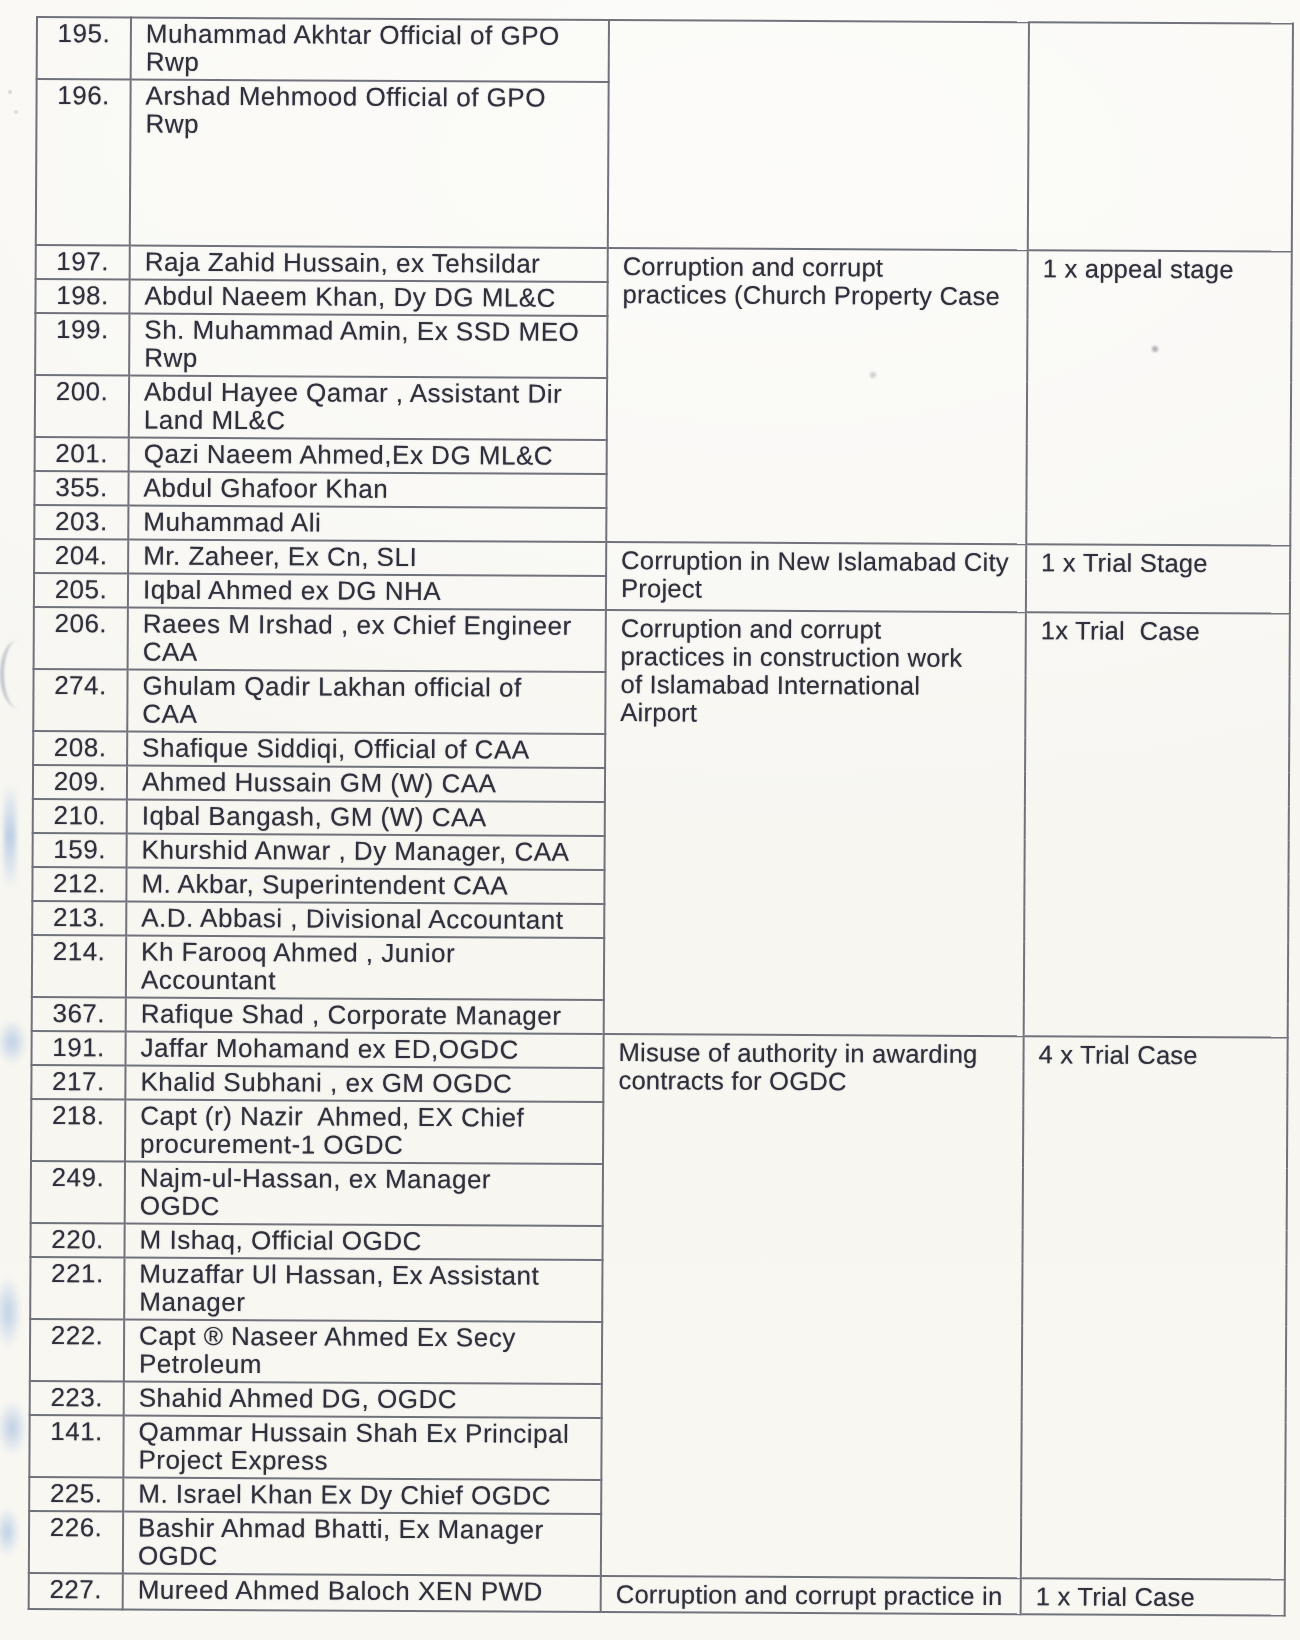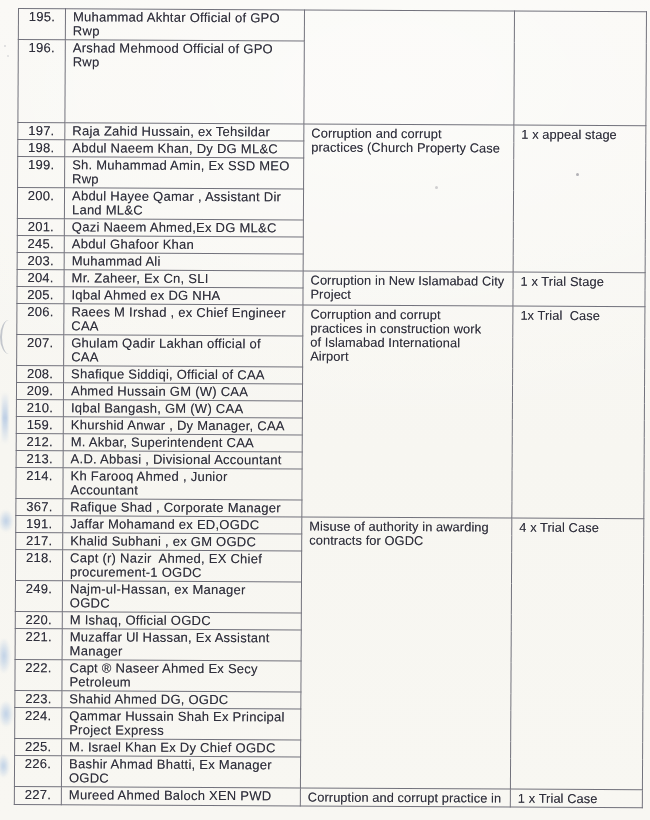--- a/index.html
+++ b/index.html
@@ -140,21 +140,21 @@
           <tr>
             <td class="col-no">200.</td>
             <td class="col-name">Abdul Hayee Qamar , Assistant Dir
 Land ML&amp;C</td>
           </tr>
           <tr>
             <td class="col-no">201.</td>
             <td class="col-name">Qazi Naeem Ahmed,Ex DG ML&amp;C</td>
           </tr>
           <tr>
-            <td class="col-no">245.</td>
+            <td class="col-no">355.</td>
             <td class="col-name">Abdul Ghafoor Khan</td>
           </tr>
           <tr>
             <td class="col-no">203.</td>
             <td class="col-name">Muhammad Ali</td>
           </tr>
           <tr>
             <td class="col-no">204.</td>
             <td class="col-name">Mr. Zaheer, Ex Cn, SLI</td>
             <td class="col-desc" rowspan="2">Corruption in New Islamabad City
@@ -169,21 +169,21 @@
             <td class="col-no">206.</td>
             <td class="col-name">Raees M Irshad , ex Chief Engineer
 CAA</td>
             <td class="col-desc" rowspan="10">Corruption and corrupt
 practices in construction work
 of Islamabad International
 Airport</td>
             <td class="col-stage" rowspan="10">1x Trial  Case</td>
           </tr>
           <tr>
-            <td class="col-no">207.</td>
+            <td class="col-no">274.</td>
             <td class="col-name">Ghulam Qadir Lakhan official of
 CAA</td>
           </tr>
           <tr>
             <td class="col-no">208.</td>
             <td class="col-name">Shafique Siddiqi, Official of CAA</td>
           </tr>
           <tr>
             <td class="col-no">209.</td>
             <td class="col-name">Ahmed Hussain GM (W) CAA</td>
@@ -246,21 +246,21 @@
           <tr>
             <td class="col-no">222.</td>
             <td class="col-name">Capt ® Naseer Ahmed Ex Secy
 Petroleum</td>
           </tr>
           <tr>
             <td class="col-no">223.</td>
             <td class="col-name">Shahid Ahmed DG, OGDC</td>
           </tr>
           <tr>
-            <td class="col-no">224.</td>
+            <td class="col-no">141.</td>
             <td class="col-name">Qammar Hussain Shah Ex Principal
 Project Express</td>
           </tr>
           <tr>
             <td class="col-no">225.</td>
             <td class="col-name">M. Israel Khan Ex Dy Chief OGDC</td>
           </tr>
           <tr>
             <td class="col-no">226.</td>
             <td class="col-name">Bashir Ahmad Bhatti, Ex Manager

